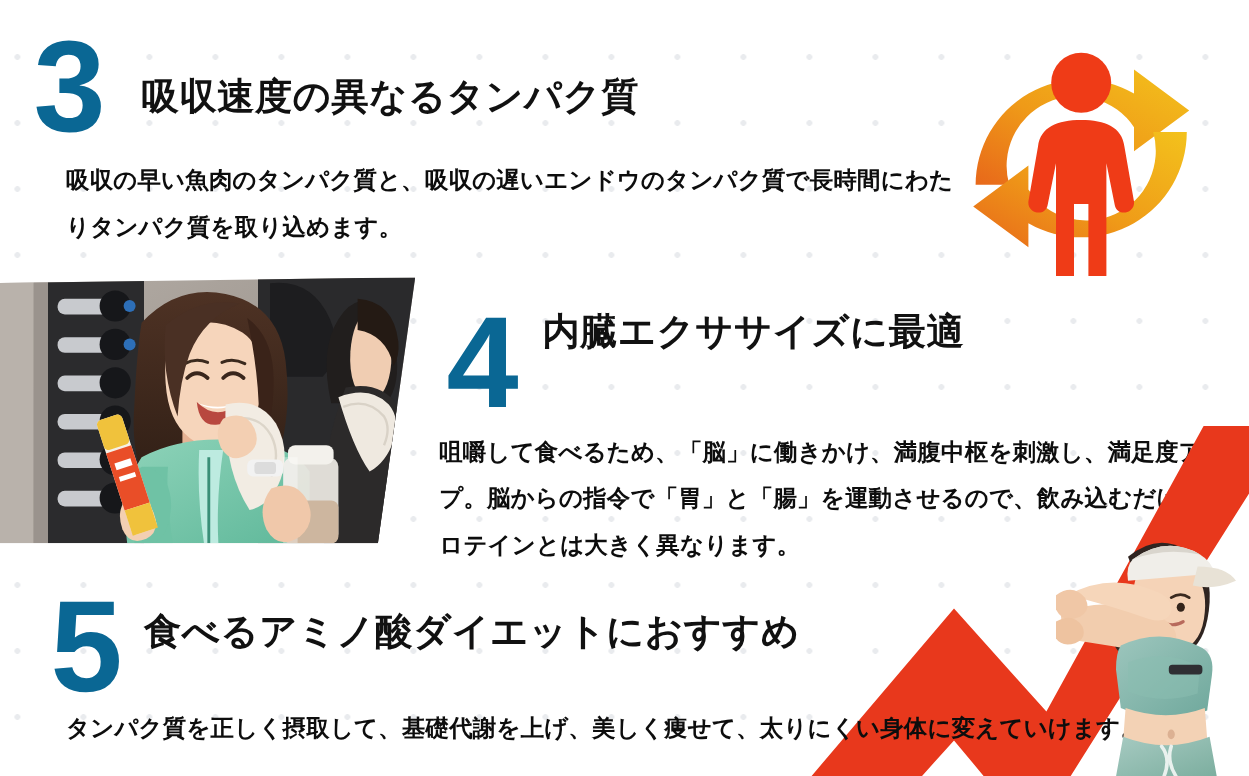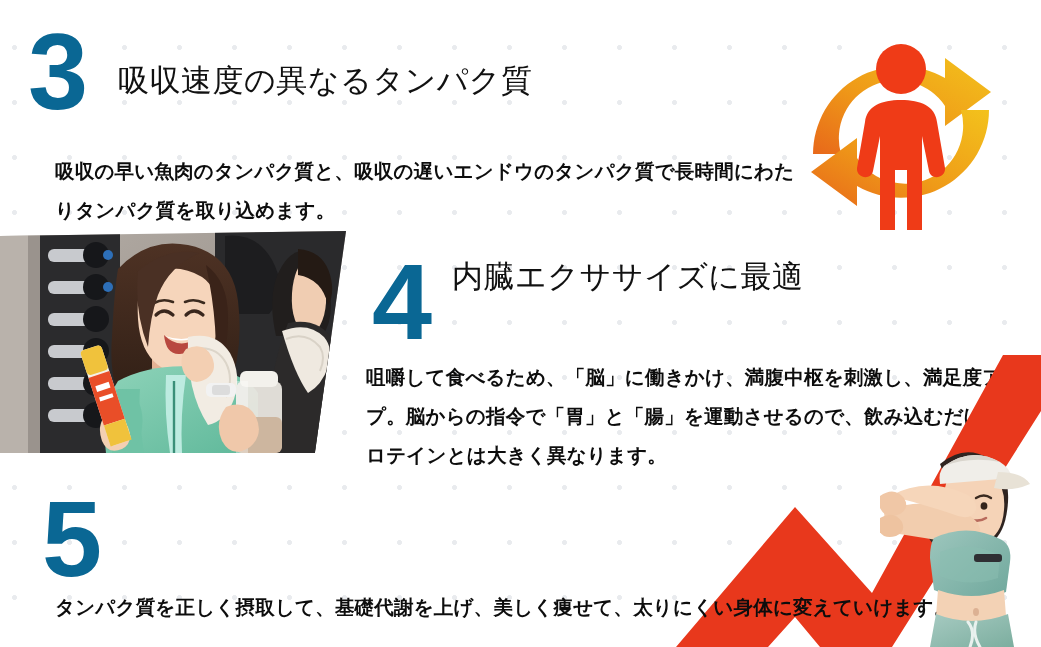--- a/index.html
+++ b/index.html
@@ -33,40 +33,40 @@
     font-weight: 700;
     font-size: 108px;
     line-height: 1;
     letter-spacing: -2px;
     font-family: "Liberation Sans", "DejaVu Sans", sans-serif;
     user-select: none;
   }
   .headline {
     position: absolute;
     color: #111111;
-    font-weight: 400;
+    font-weight: 700;
     font-size: 31px;
     line-height: 1.2;
     letter-spacing: 0.5px;
     white-space: nowrap;
     text-align: right;
   }
   .body-text {
     position: absolute;
     color: #0d0d0d;
     font-weight: 700;
     font-size: 19.5px;
     line-height: 39px;
     letter-spacing: 0.2px;
   }
 
   
   #sec3-num   { left: 28px;  top: 18px; }
   #sec3-head  { left: 118px; top: 62px; }
-  #sec3-body  { left: 55px;  top: 152px; width: 740px; }
+  #sec3-body  { left: 55px;  top: 132px; width: 740px; }
 
   
   #sec4-num   { left: 372px; top: 248px; }
   #sec4-head  { left: 452px; top: 258px; }
   #sec4-body  { left: 366px; top: 358px; width: 660px; }
 
   
   #sec5-num   { left: 42px;  top: 485px; }
   #sec5-head  { left: 120px; top: 508px; }
   #sec5-body  { left: 55px;  top: 588px; width: 905px; }
@@ -303,20 +303,21 @@
                L 272 292
                L 200 292
                L 175 262
                L 148 292
                L 0 292 Z" fill="#e8381c"></path>
     </svg>
   </div>
 
   <div class="num" id="sec5-num">5</div>
 
+  <div class="headline" id="sec5-head">食べるアミノ酸ダイエットにおすすめ</div>
 
   <div class="body-text" id="sec5-body">タンパク質を正しく摂取して、基礎代謝を上げ、美しく痩せて、太りにくい身体に変えていけます。</div>
 
   <div id="photo-stretch">
     <svg viewBox="0 0 161 207" width="161" height="207" preserveAspectRatio="none" xmlns="http://www.w3.org/2000/svg">
       <defs>
         <linearGradient id="topG" x1="0" y1="0" x2="1" y2="1">
           <stop offset="0%" stop-color="#9dc6bd"></stop>
           <stop offset="100%" stop-color="#6fa89c"></stop>
         </linearGradient>

